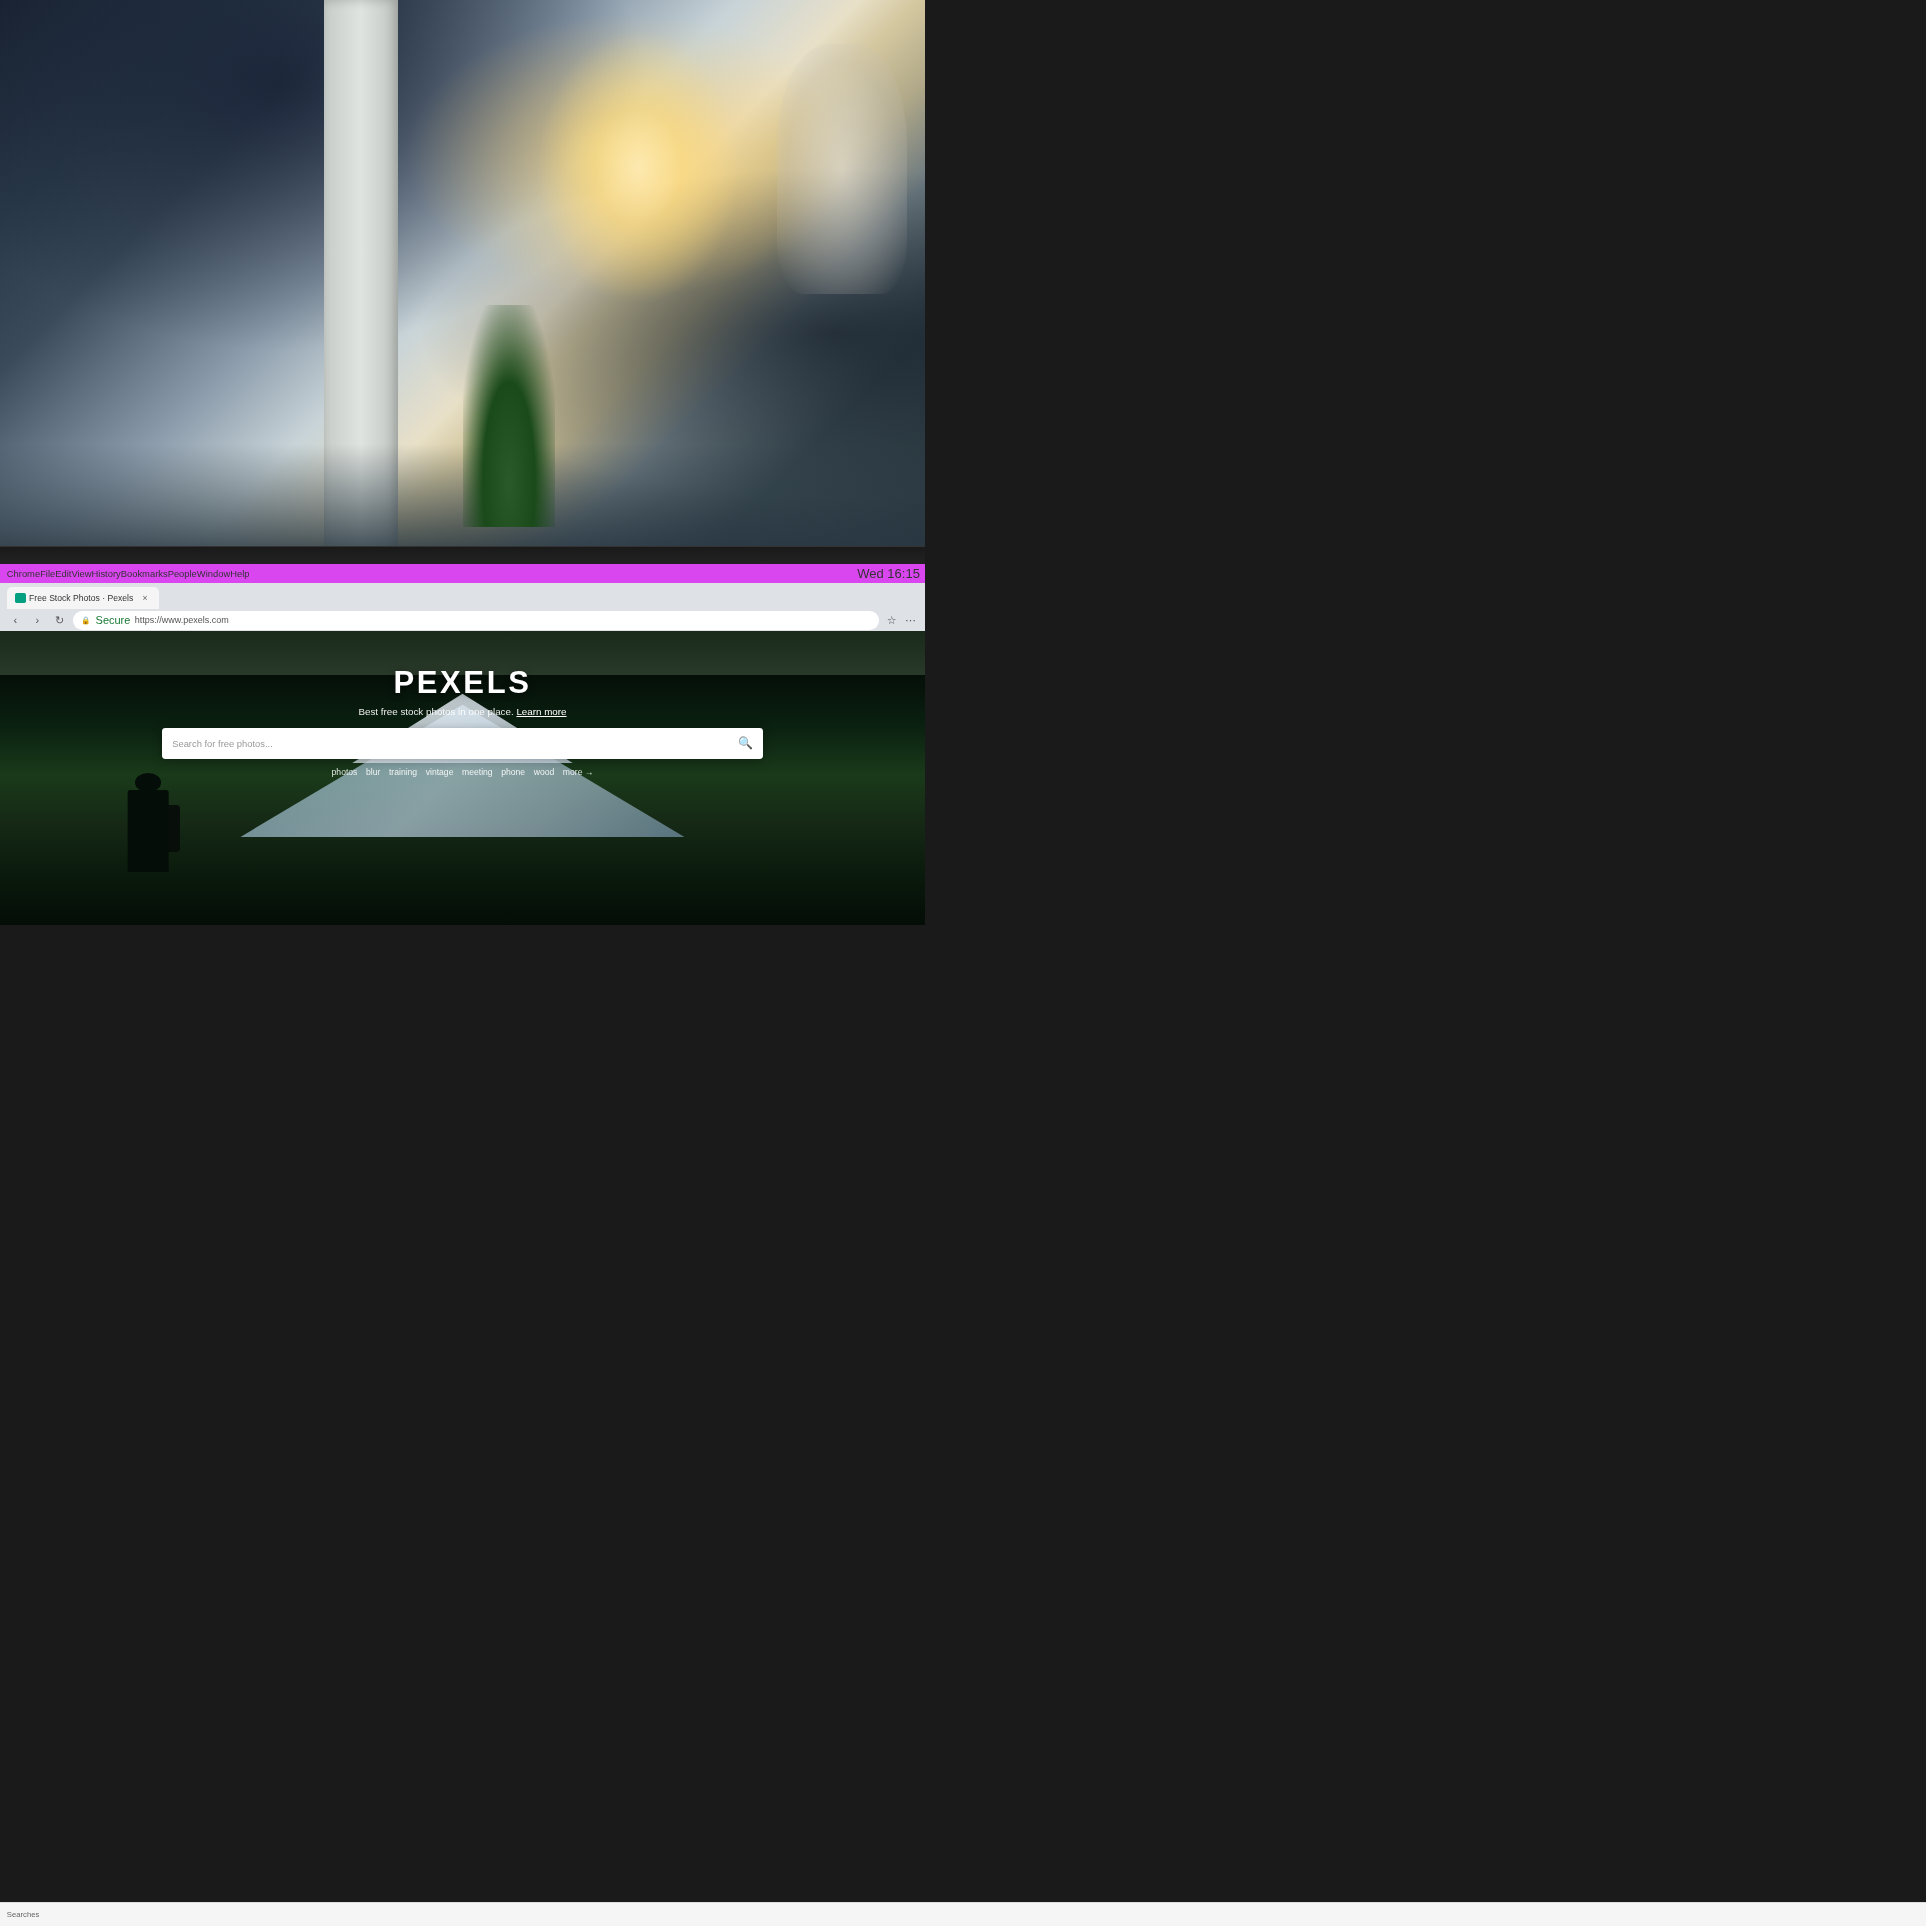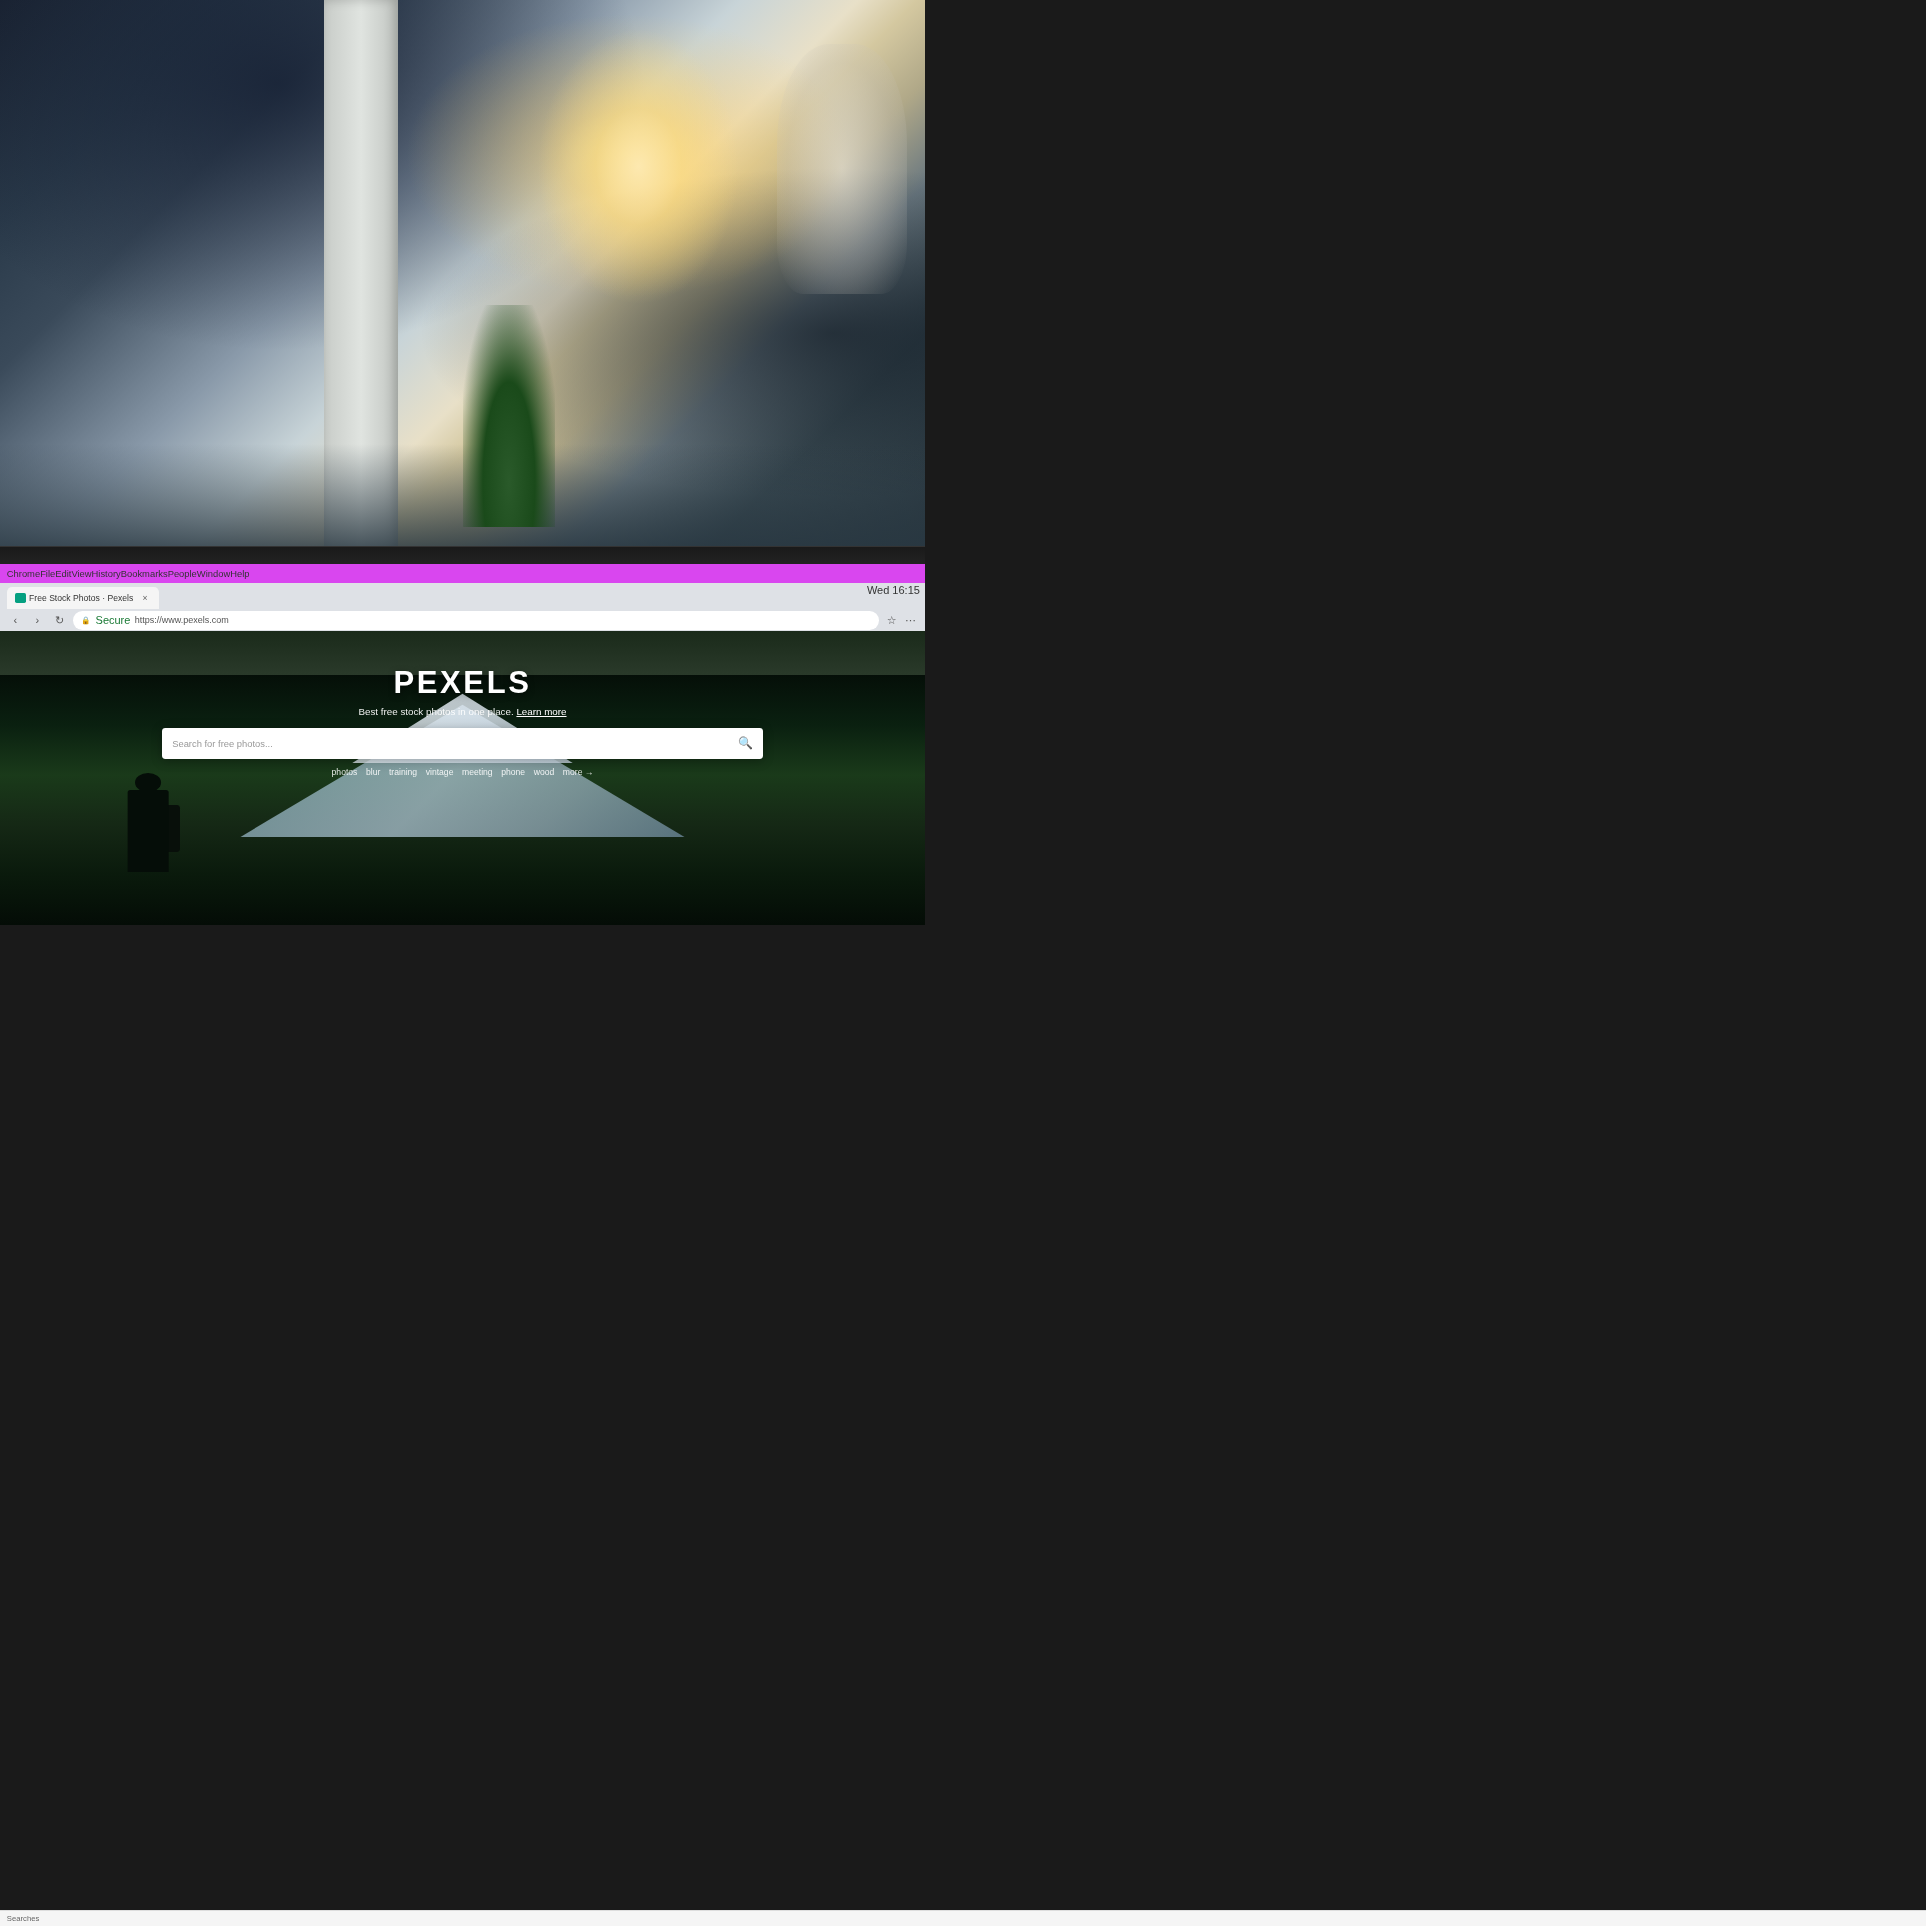--- a/index.html
+++ b/index.html
@@ -245,27 +245,27 @@
       font-size: 11px;
       color: #555;
       cursor: pointer;
       border-radius: 50%;
     }
 
     .system-bar {
       display: flex;
       align-items: center;
       justify-content: flex-start;
-      font-size: 11px;
+      font-size: 13px;
       color: #333;
       padding: 1.7px 5.1px;
       gap: 6.8px;
       position: absolute;
       right: 0;
-      top: 16px;
+      top: 0;
       height: 19px;
     }
 
     
     .pexels-site {
       height: calc(100% - 67px);
       position: relative;
       overflow: hidden;
     }
 
@@ -529,21 +529,21 @@
       align-items: center;
       gap: 1.7px;
     }
 
     
     .bottom-status {
       position: fixed;
       bottom: 0;
       left: 0;
       width: 100%;
-      height: 16px;
+      height: 24px;
       background: #f5f5f5;
       border-top: 0.9px solid #ddd;
       display: flex;
       align-items: center;
       padding: 0 6.8px;
       font-size: 7.7px;
       color: #666;
       z-index: 100;
     }
   </style>

